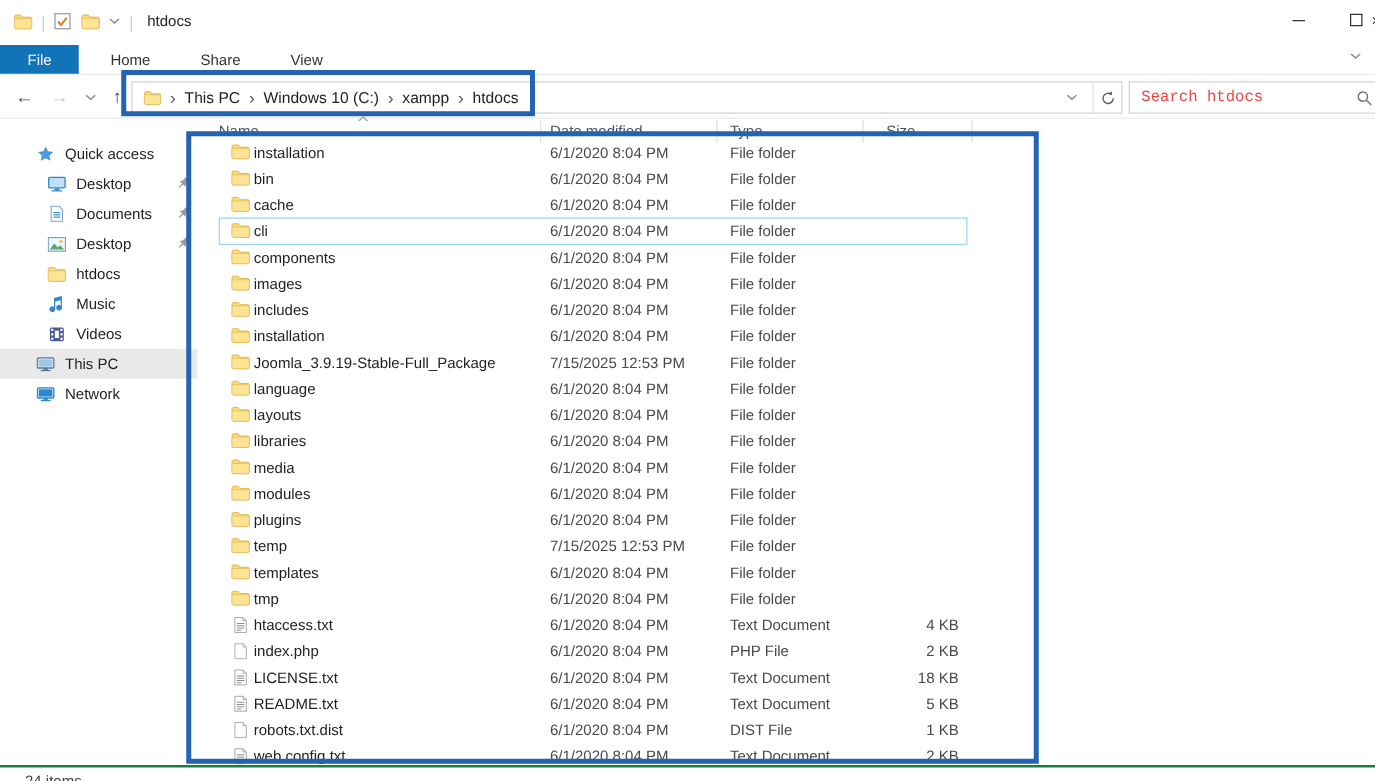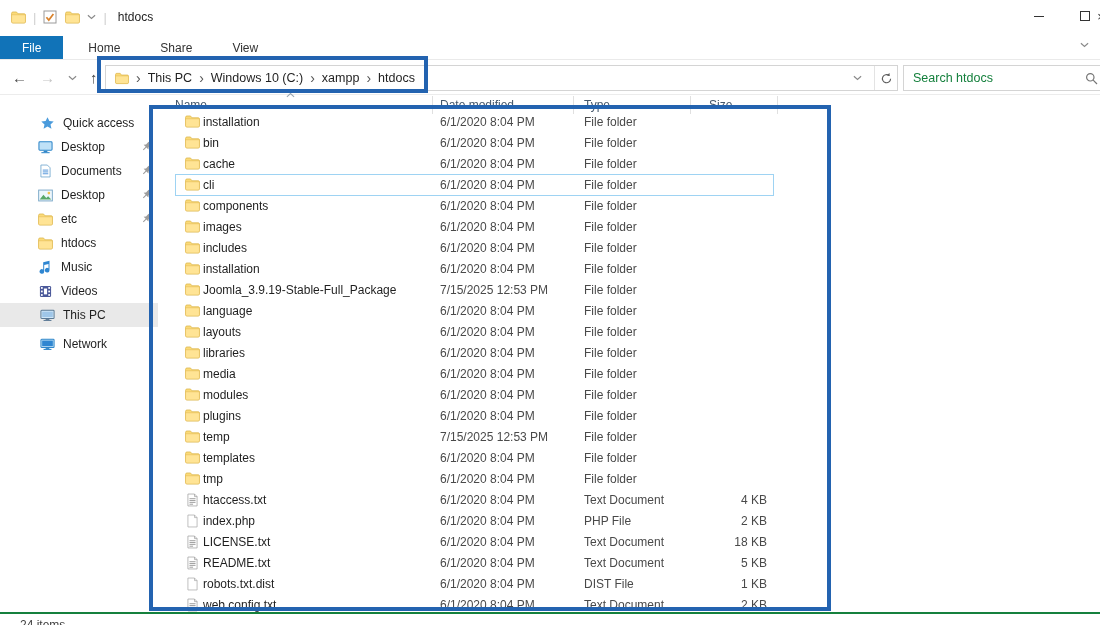--- a/index.html
+++ b/index.html
@@ -34,25 +34,25 @@
   .arrow.enabled { color:#4a4a4a; }
   .arrow.disabled { color:#c4c4c4; }
   .address-box { position:absolute; left:105px; top:4px; width:793px; height:26px; border:1px solid #d4d4d4; display:flex; align-items:center; background:#fff; font-size:12.5px; }
   .address-box .icon14 { margin-left:9px; }
   .crumb-sep { color:#555; margin:0 7px; font-size:14px; line-height:1; }
   .crumb { color:#1f1f1f; }
   .addr-right { margin-left:auto; display:flex; align-items:center; height:100%; }
   .addr-divider { width:1px; height:100%; background:#e3e3e3; margin-left:6px; }
   .addr-btn { width:22px; height:100%; display:flex; align-items:center; justify-content:center; }
   .search-box { position:absolute; left:903px; top:4px; width:205px; height:26px; border:1px solid #d4d4d4; display:flex; align-items:center; padding:0 9px; font-size:12.5px; background:#fff; }
-  .search-text { color:#15803d; }
+  .search-text { color:#ef4444;font-family:Liberation Mono, monospace; }
   .search-box .icon14 { margin-left:auto; }
   
   .sidebar { position:absolute; top:96px; left:0; width:158px; height:516px; padding-top:15px; font-size:12px; }
-  .side-item { height:24px; display:flex; align-items:center; padding-left:39px; position:relative; white-space:nowrap; }
+  .side-item { height:24px; display:flex; align-items:center; padding-left:28px; position:relative; white-space:nowrap; }
   .side-item.indent { padding-left:37px; }
   .side-item.selected { background:#e9e9e9; }
   .side-item:nth-child(10) { margin-top:5px; }
   .side-item:nth-child(11) { margin-top:11px; }
   .side-item .icon16 { margin-right:8px; flex:0 0 16px; }
   .side-pin { position:absolute; right:4px; top:6px; width:12px; height:12px; }
   
   .cols { position:absolute; top:96px; left:160px; width:672px; height:18px; font-size:12px; color:#44576b; }
   .colh { position:absolute; top:2px; }
   .col-sep { position:absolute; top:0; width:1px; height:18px; background:#e0e0e0; }
@@ -243,34 +243,20 @@
           </svg>
         </span>
       </div>
       <div class="side-item indent">
         <span class="icon16">
           <svg width="15" height="13" viewBox="0 0 16 13">
             <path d="M.6 2C.6 1.2 1.2.6 2 .6h3.9l1.4 1.9h6.8c.8 0 1.3.6 1.3 1.3v7.1c0 .8-.5 1.4-1.3 1.4H2c-.8 0-1.4-.6-1.4-1.4z" fill="#fbda77" stroke="#dcb54e" stroke-width=".8"></path>
             <path d="M.6 3.6h14.8v7.3c0 .8-.5 1.4-1.3 1.4H2c-.8 0-1.4-.6-1.4-1.4z" fill="#ffe495" stroke="#dcb54e" stroke-width=".5"></path>
           </svg>
         </span>
-        <span>etc</span>
-        <span class="side-pin">
-          <svg width="11" height="11" viewBox="0 0 12 12">
-            <path d="M7.2.9l3.9 3.9-2.3.4-1.5 1.5-.3 2.6-2.2-2.2-3 3-.8-.8 3-3L1.8 4.1l2.6-.3 1.5-1.5z" fill="#9b9b9b"></path>
-          </svg>
-        </span>
-      </div>
-      <div class="side-item indent">
-        <span class="icon16">
-          <svg width="15" height="13" viewBox="0 0 16 13">
-            <path d="M.6 2C.6 1.2 1.2.6 2 .6h3.9l1.4 1.9h6.8c.8 0 1.3.6 1.3 1.3v7.1c0 .8-.5 1.4-1.3 1.4H2c-.8 0-1.4-.6-1.4-1.4z" fill="#fbda77" stroke="#dcb54e" stroke-width=".8"></path>
-            <path d="M.6 3.6h14.8v7.3c0 .8-.5 1.4-1.3 1.4H2c-.8 0-1.4-.6-1.4-1.4z" fill="#ffe495" stroke="#dcb54e" stroke-width=".5"></path>
-          </svg>
-        </span>
         <span>htdocs</span>
       </div>
       <div class="side-item indent">
         <span class="icon16">
           <svg width="12" height="14" viewBox="0 0 12 14">
             <path d="M10.5.8L4.2 2.3v7.2a2.3 2.3 0 1 0 1 1.9V5.1l4.3-1v4.2a2.3 2.3 0 1 0 1 1.9z" fill="#2f86d1"></path>
           </svg>
         </span>
         <span>Music</span>
       </div>

